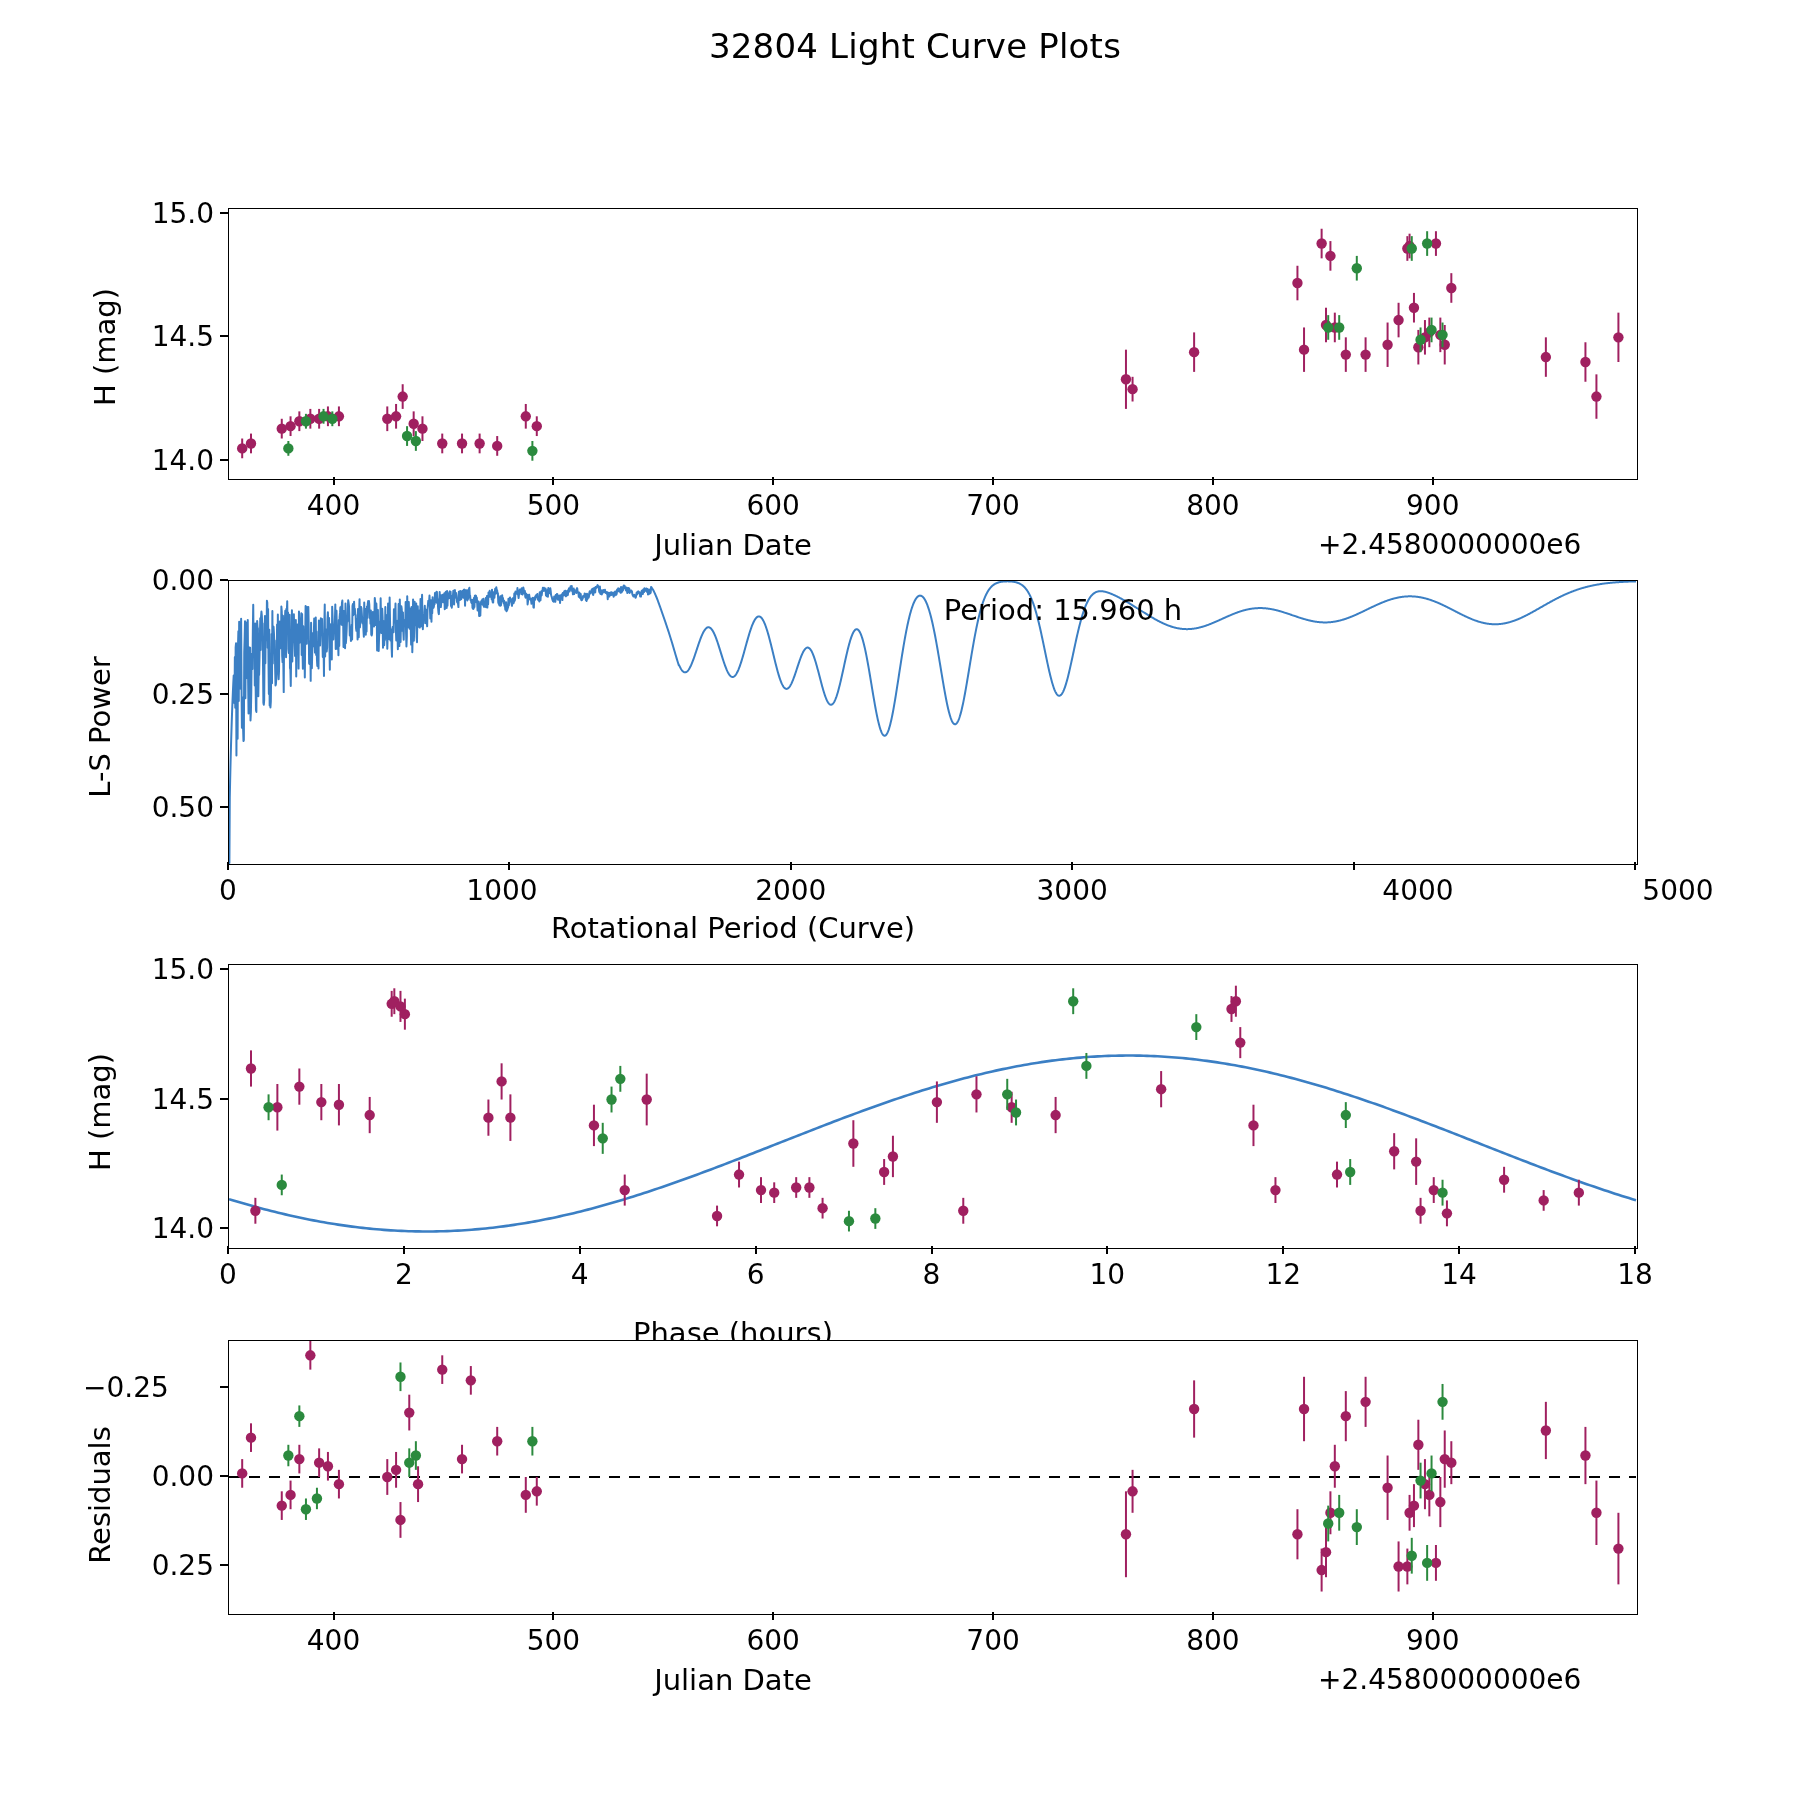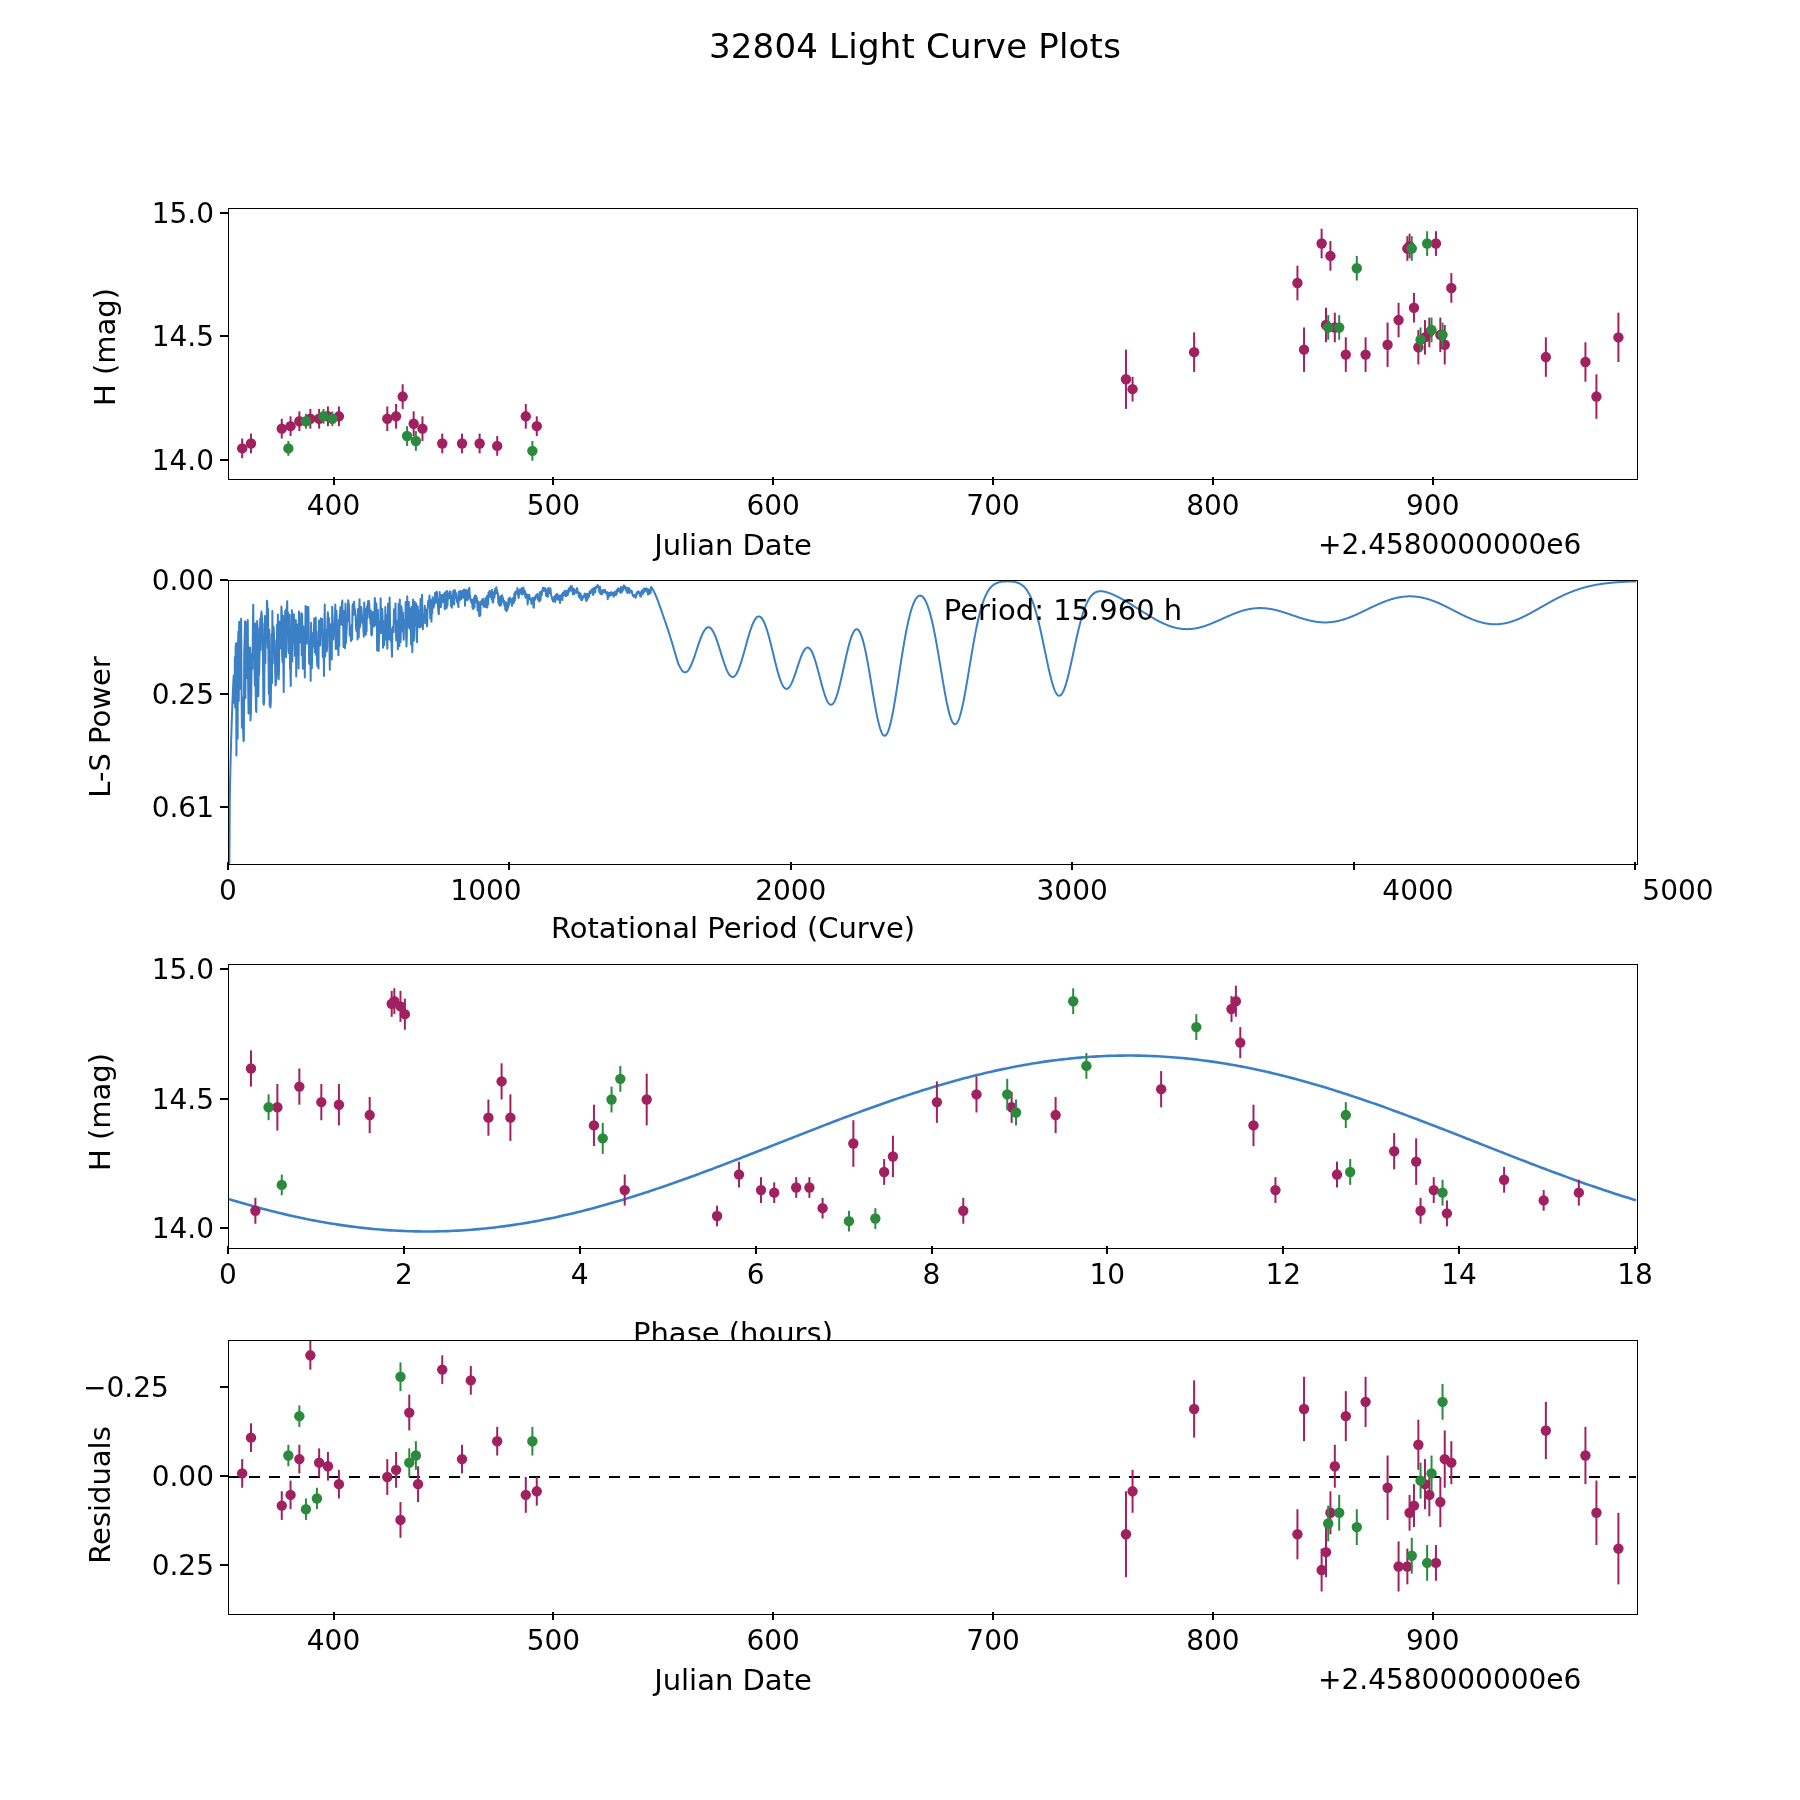--- a/index.html
+++ b/index.html
@@ -533,35 +533,35 @@
       <div class="tick-label tick-x" style="left: 1432.74px; top: 489px;">900</div>
       <div class="tickmark" style="left: 220px; top: 458.725px; width: 8px; height: 2px;"></div>
       <div class="tick-label tick-y" style="left: 38px; width: 176px; top: 459.725px;">14.0</div>
       <div class="tickmark" style="left: 220px; top: 335.33px; width: 8px; height: 2px;"></div>
       <div class="tick-label tick-y" style="left: 38px; width: 176px; top: 336.33px;">14.5</div>
       <div class="tickmark" style="left: 220px; top: 211.936px; width: 8px; height: 2px;"></div>
       <div class="tick-label tick-y" style="left: 38px; width: 176px; top: 212.936px;">15.0</div>
       <div class="tickmark" style="left: 227px; top: 862px; width: 2px; height: 8px;"></div>
       <div class="tick-label tick-x" style="left: 228px; top: 874px;">0</div>
       <div class="tickmark" style="left: 508.4px; top: 862px; width: 2px; height: 8px;"></div>
-      <div class="tick-label tick-x" style="left: 486px; top: 874px;">1000</div>
+      <div class="tick-label tick-x" style="left: 502px; top: 874px;">1000</div>
       <div class="tickmark" style="left: 789.8px; top: 862px; width: 2px; height: 8px;"></div>
       <div class="tick-label tick-x" style="left: 790.8px; top: 874px;">2000</div>
       <div class="tickmark" style="left: 1071.2px; top: 862px; width: 2px; height: 8px;"></div>
       <div class="tick-label tick-x" style="left: 1072.2px; top: 874px;">3000</div>
       <div class="tickmark" style="left: 1352.6px; top: 862px; width: 2px; height: 8px;"></div>
       <div class="tick-label tick-x" style="left: 1418px; top: 874px;">4000</div>
       <div class="tickmark" style="left: 1634px; top: 862px; width: 2px; height: 8px;"></div>
       <div class="tick-label tick-x" style="left: 1635px; top: 874px; margin-left: 43px;">5000</div>
       <div class="tickmark" style="left: 220px; top: 579px; width: 8px; height: 2px;"></div>
       <div class="tick-label tick-y" style="left: 38px; width: 176px; top: 580px;">0.00</div>
       <div class="tickmark" style="left: 220px; top: 692.71px; width: 8px; height: 2px;"></div>
       <div class="tick-label tick-y" style="left: 38px; width: 176px; top: 693.71px;">0.25</div>
       <div class="tickmark" style="left: 220px; top: 806.419px; width: 8px; height: 2px;"></div>
-      <div class="tick-label tick-y" style="left: 38px; width: 176px; top: 807.419px;">0.61</div>
+      <div class="tick-label tick-y" style="left: 38px; width: 176px; top: 807.419px;">0.50</div>
       <div class="tickmark" style="left: 227px; top: 1246px; width: 2px; height: 8px;"></div>
       <div class="tick-label tick-x" style="left: 228px; top: 1258px;">0</div>
       <div class="tickmark" style="left: 402.875px; top: 1246px; width: 2px; height: 8px;"></div>
       <div class="tick-label tick-x" style="left: 403.875px; top: 1258px;">2</div>
       <div class="tickmark" style="left: 578.75px; top: 1246px; width: 2px; height: 8px;"></div>
       <div class="tick-label tick-x" style="left: 579.75px; top: 1258px;">4</div>
       <div class="tickmark" style="left: 754.625px; top: 1246px; width: 2px; height: 8px;"></div>
       <div class="tick-label tick-x" style="left: 755.625px; top: 1258px;">6</div>
       <div class="tickmark" style="left: 930.5px; top: 1246px; width: 2px; height: 8px;"></div>
       <div class="tick-label tick-x" style="left: 931.5px; top: 1258px;">8</div>

